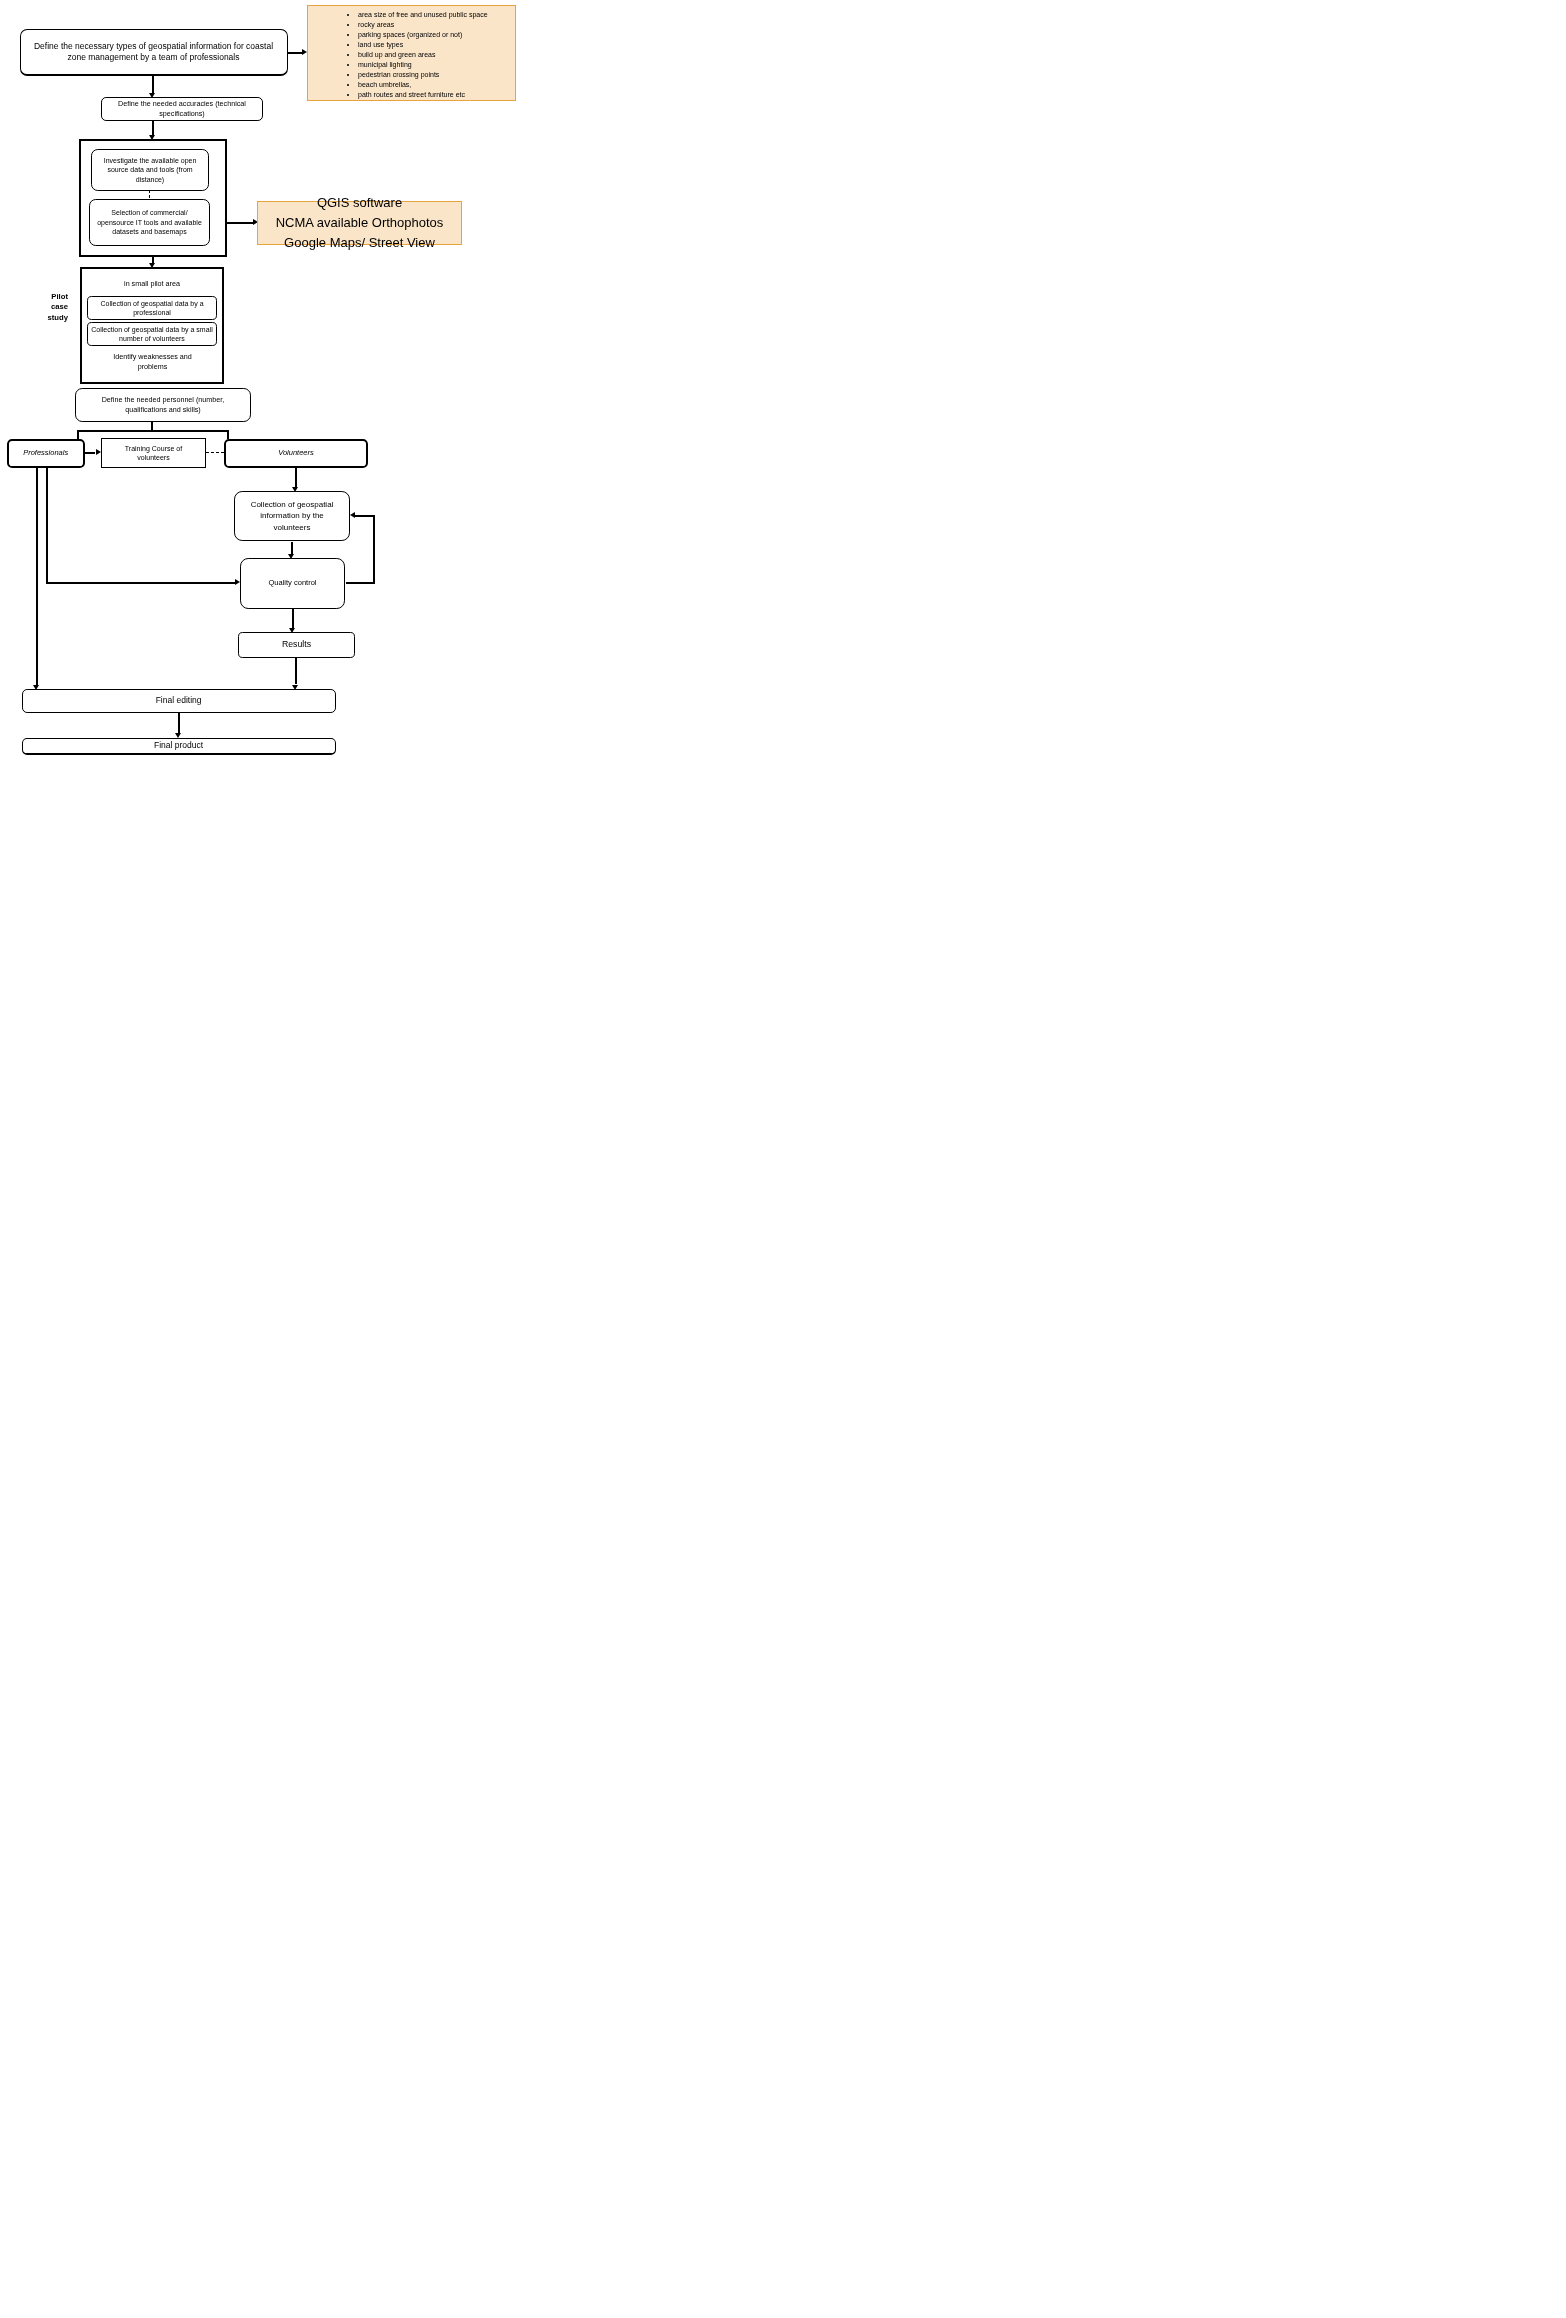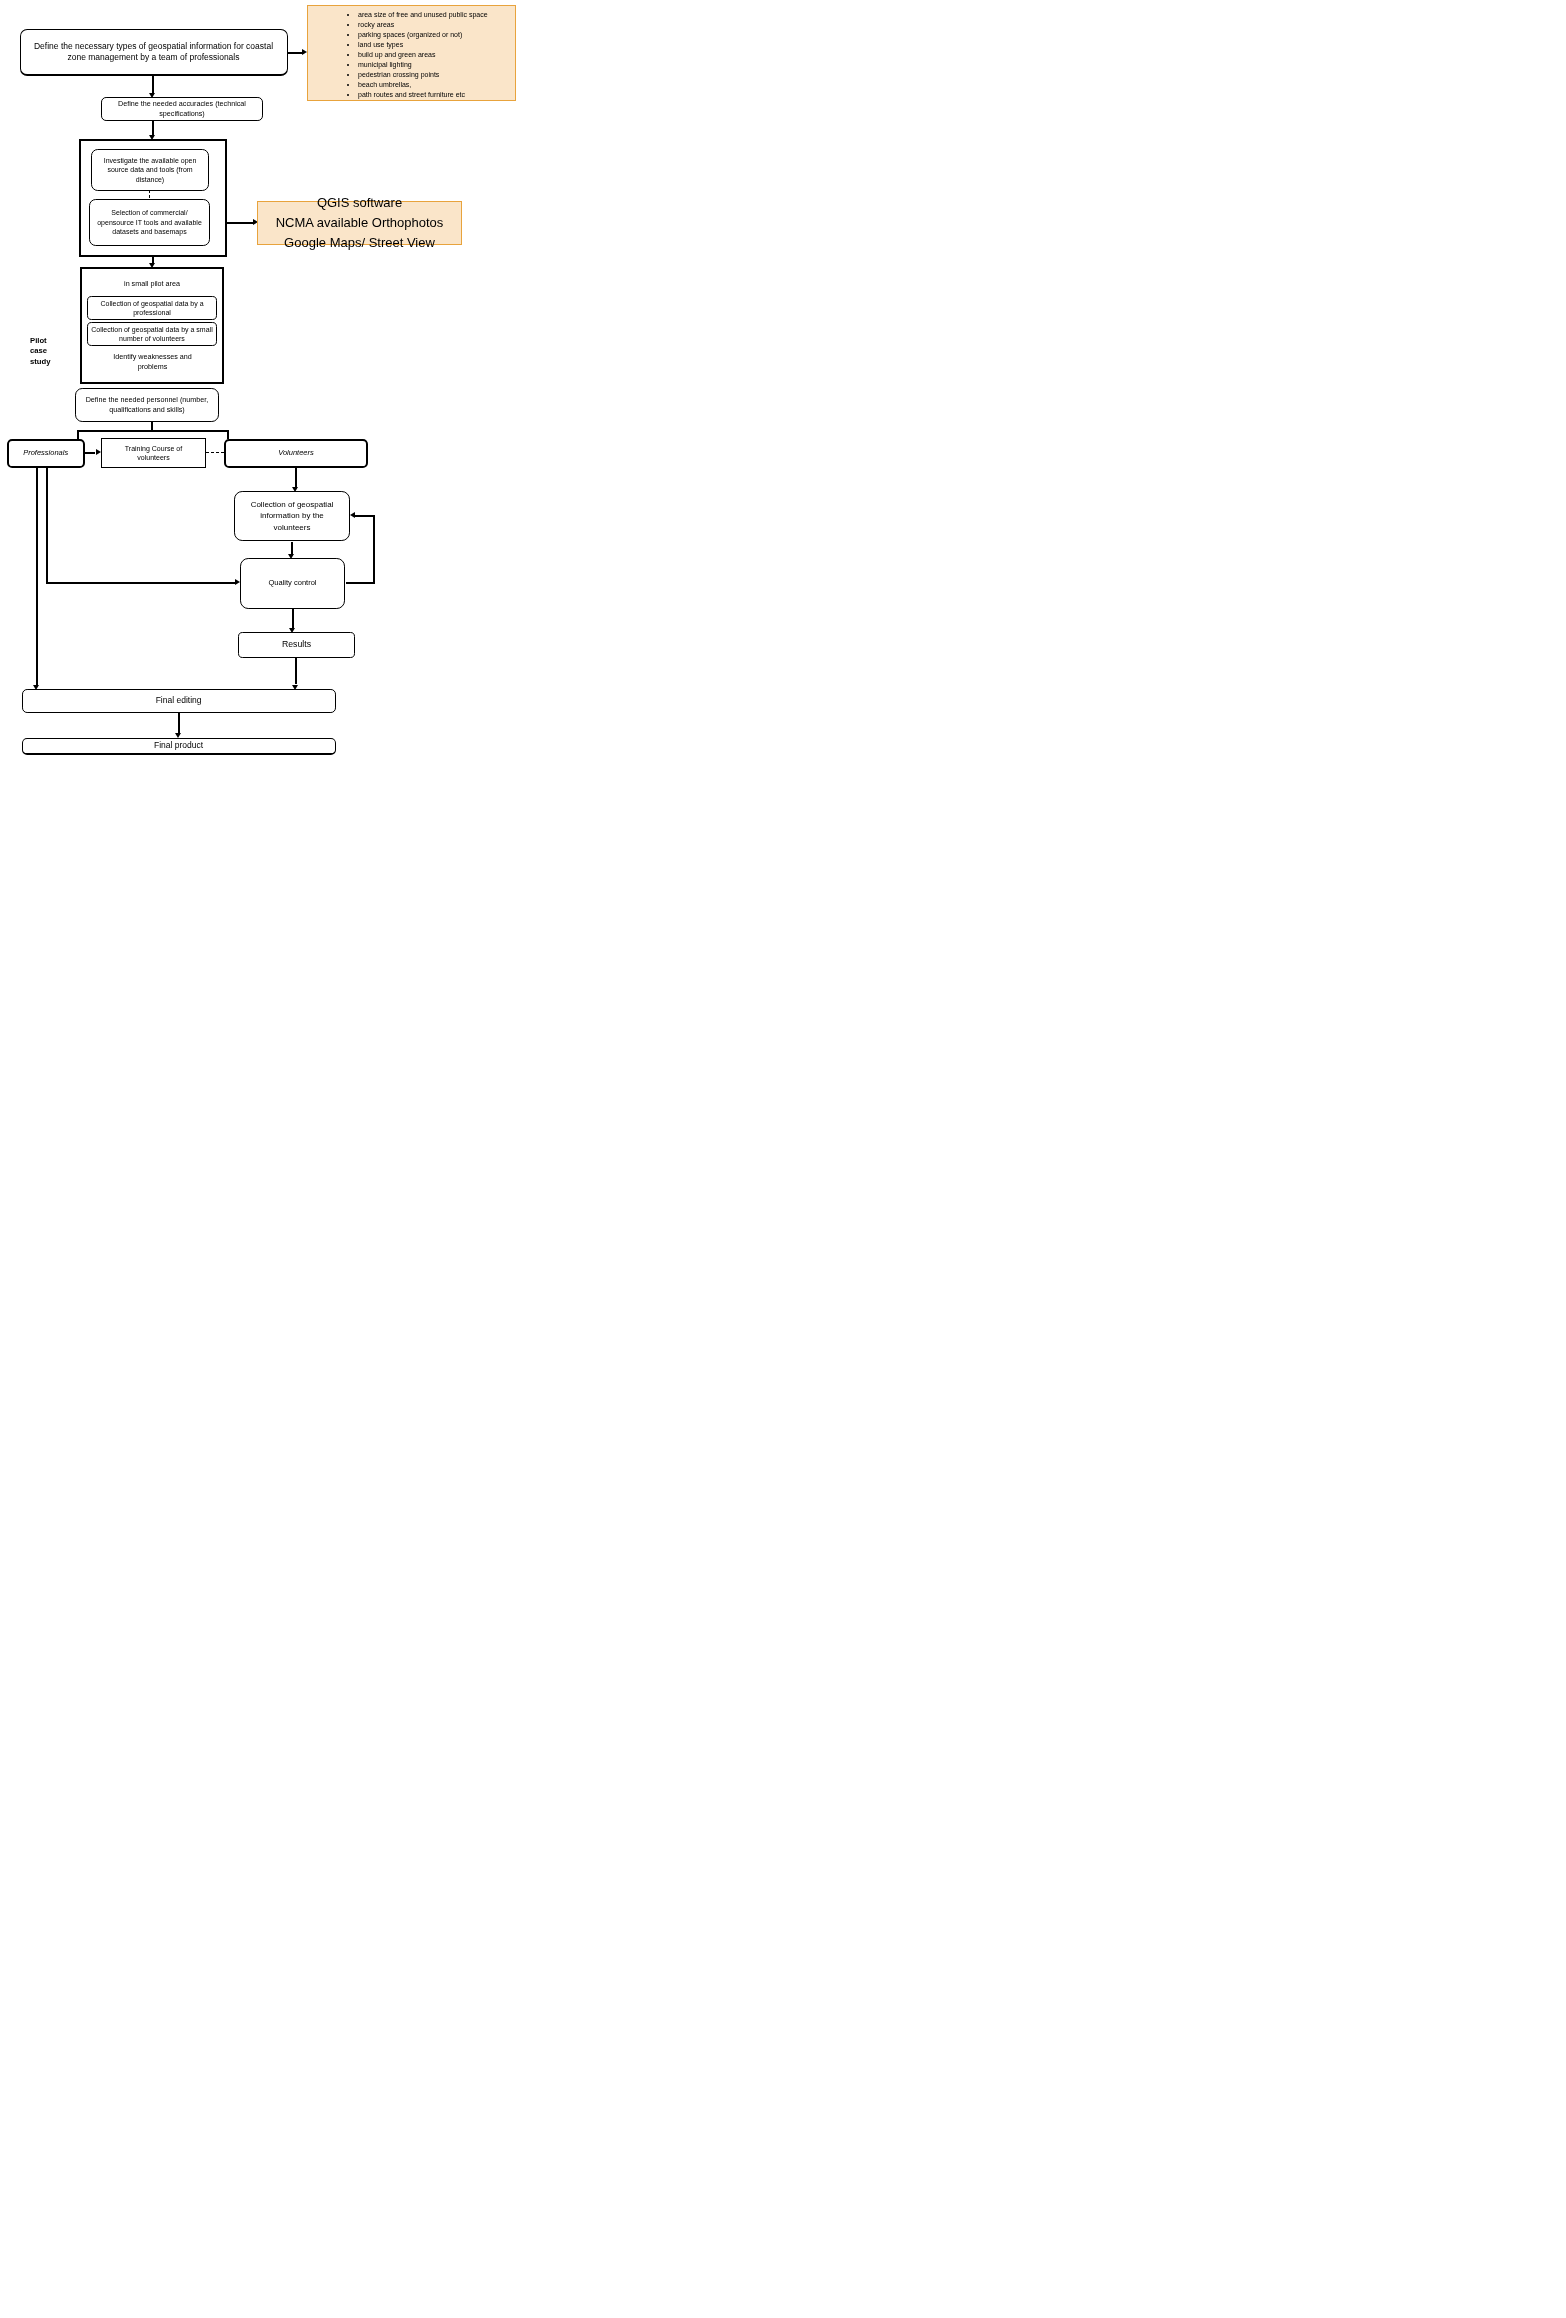--- a/index.html
+++ b/index.html
@@ -83,39 +83,39 @@
 
   <div class="box note" style="left:257px;top:201px;width:205px;height:44px;font-size:13px;">
     <span class="lbl pre" style="line-height:1.55;">QGIS software
 NCMA available Orthophotos
 Google Maps/ Street View</span>
   </div>
 
   <div class="vline" style="left:152px;top:257px;height:6.2px;"></div>
   <div class="ah ah-down" style="left:149px;top:263px;"></div>
 
-  <div style="position:absolute;left:30px;top:292px;width:38px;text-align:left;font-weight:bold;font-size:7.7px;line-height:1.35;white-space:pre-line;margin-top:44px;">Pilot
+  <div style="position:absolute;left:30px;top:292px;width:38px;text-align:right;font-weight:bold;font-size:7.7px;line-height:1.35;white-space:pre-line;">Pilot
 case
 study</div>
 
   <div class="box" style="left:80px;top:267px;width:144px;height:117px;border-width:2.6px;background:#fff;"></div>
 
   <div style="position:absolute;left:80px;top:279px;width:144px;text-align:center;font-size:7.2px;">in small pilot area</div>
 
   <div class="box rounded-sm" style="left:87px;top:296px;width:130px;height:24px;border-width:1.3px;font-size:7px;line-height:1.3;padding:0 2.1px;">
     <span class="lbl">Collection of geospatial data by a professional</span>
   </div>
 
   <div class="box rounded-sm" style="left:87px;top:322px;width:130px;height:24px;border-width:1.3px;font-size:7px;line-height:1.3;padding:0 1px;">
     <span class="lbl">Collection of geospatial data by a small number of volunteers</span>
   </div>
 
   <div style="position:absolute;left:101px;top:352px;width:103px;text-align:center;font-size:7.2px;line-height:1.4;">Identify weaknesses and problems</div>
 
-  <div class="box" style="left:75px;top:388px;width:144px;height:34px;border-radius:7.2px;border-width:1.8px;font-size:7.2px;padding:0 8.2px;">
+  <div class="box" style="left:75px;top:388px;width:176px;height:34px;border-radius:7.2px;border-width:1.8px;font-size:7.2px;padding:0 8.2px;">
     <span class="lbl">Define the needed personnel (number, qualifications and skills)</span>
   </div>
 
   <div class="vline" style="left:151px;top:422px;height:8.2px;"></div>
   <div class="hline" style="left:77px;top:430px;width:152px;height:2.1px;"></div>
   <div class="vline" style="left:77px;top:430px;height:8.7px;width:2.1px;"></div>
   <div class="vline" style="left:227px;top:430px;height:8.7px;width:2.1px;"></div>
 
   <div class="box heavy" style="left:6.7px;top:439px;width:78px;height:29px;font-size:7.5px;">
     <span class="lbl">Professionals</span>

